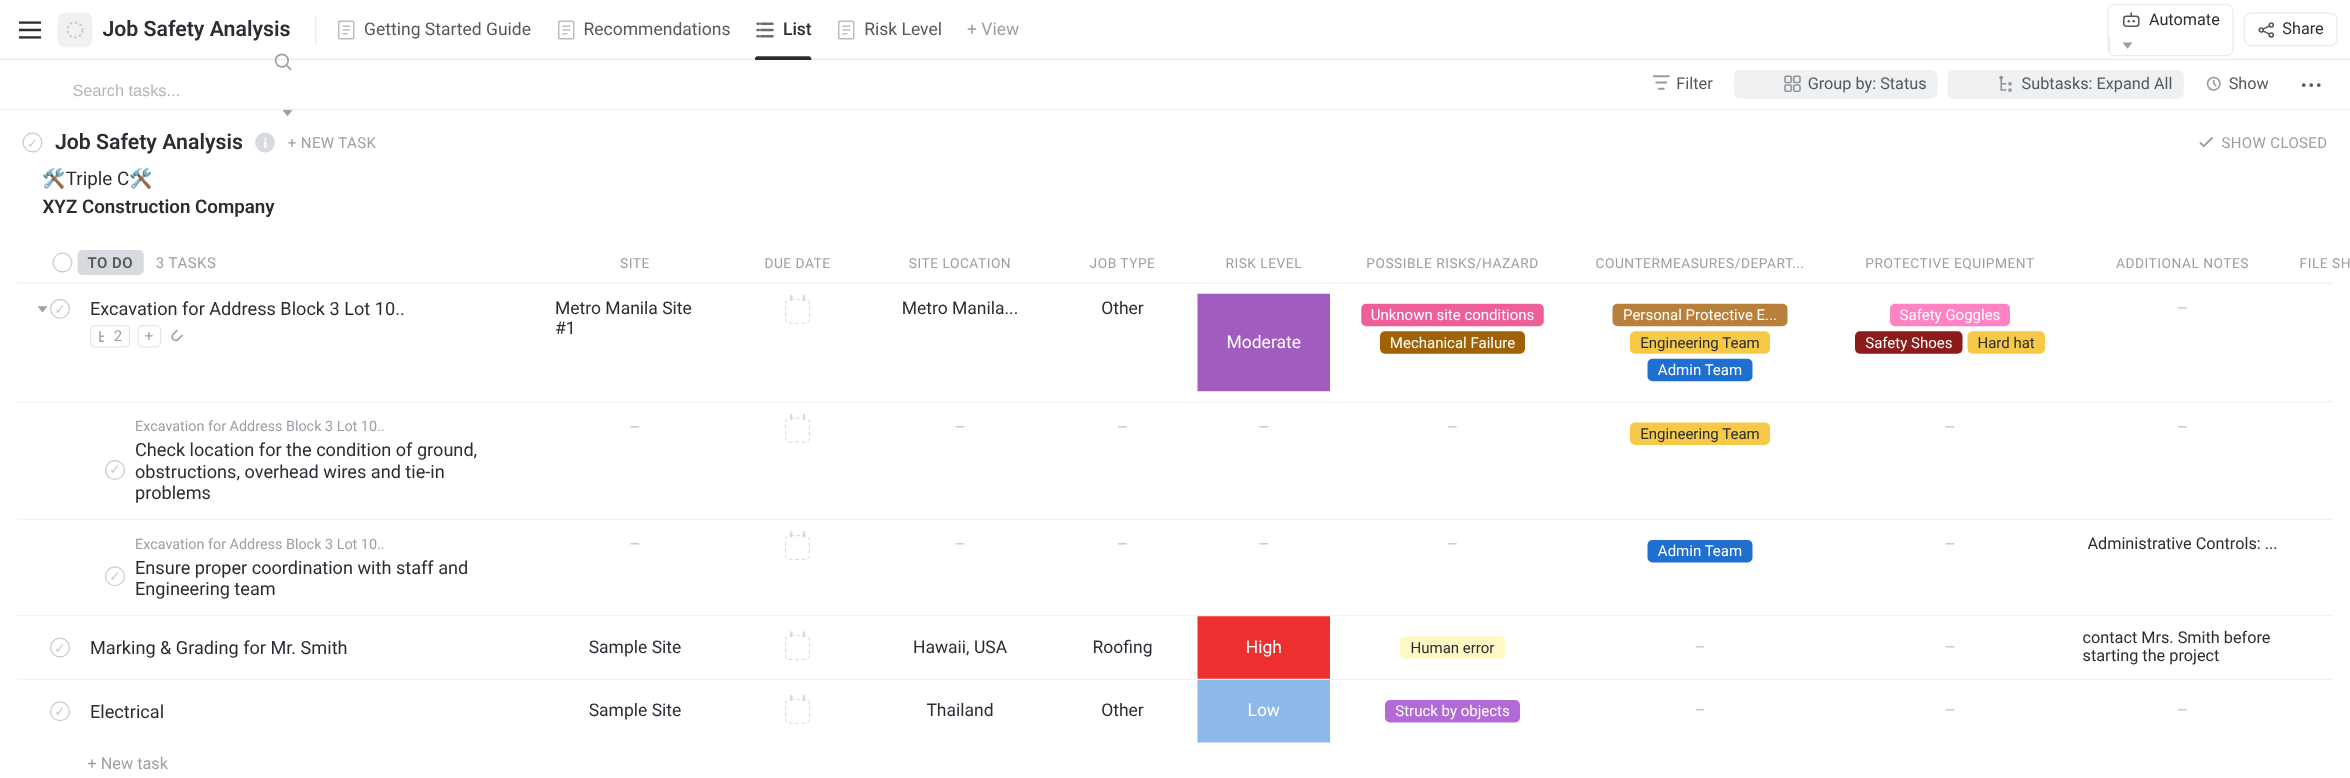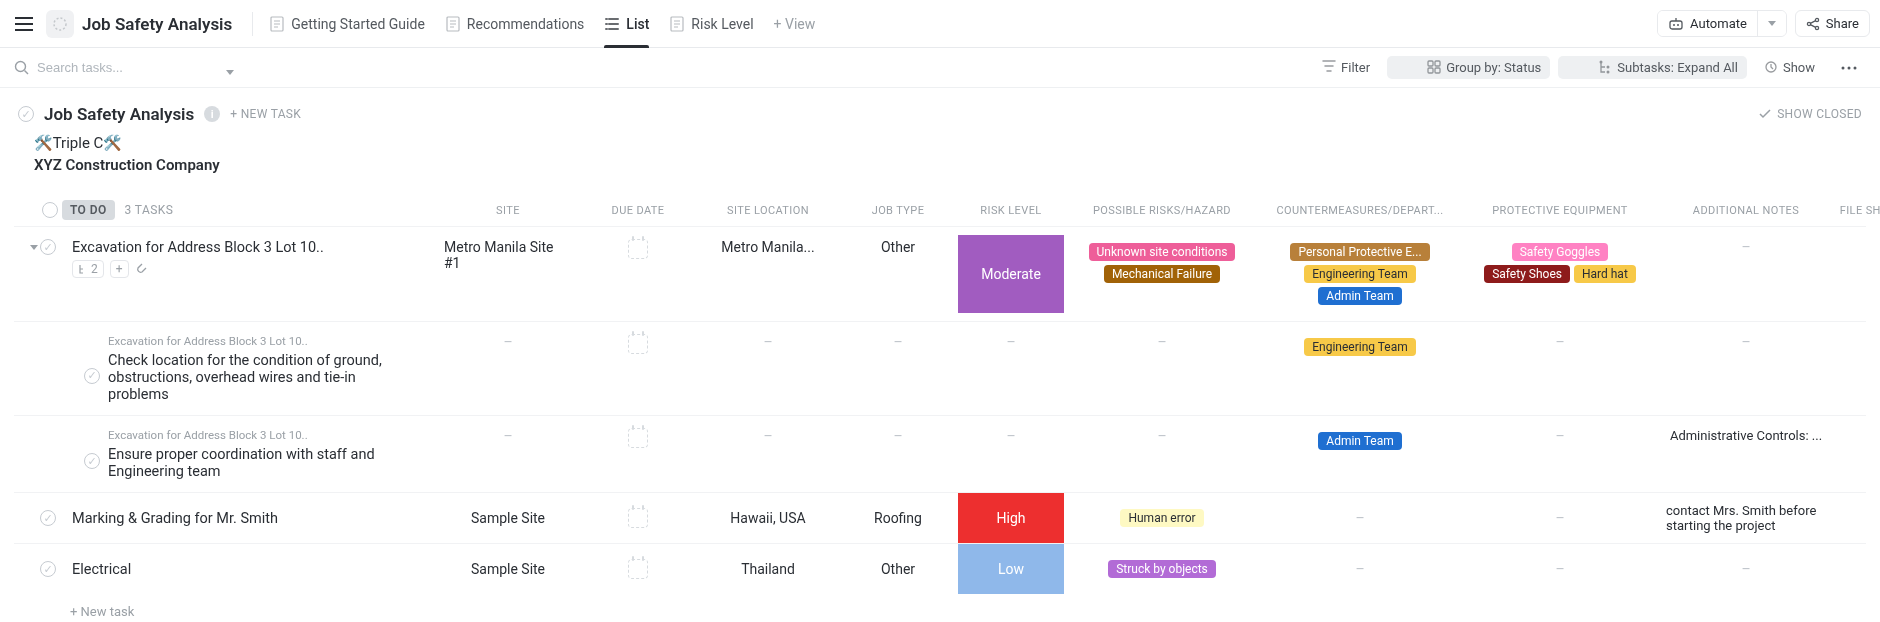--- a/index.html
+++ b/index.html
@@ -9,25 +9,25 @@
   .proj-icon { width: 28px; height: 28px; border-radius: 6px; background: #f0f1f3; display:flex; align-items:center; justify-content:center; margin: 0 8px; }
   .proj-icon svg { opacity:.5; }
   .proj-title { font-size: 17px; font-weight: 600; margin-right: 14px; }
   .vdiv { width:1px; height:24px; background:#e8eaed; margin: 0 6px; }
   .tab { display:flex; align-items:center; gap:6px; padding: 16px 10px; height: 48px; color:#54595f; cursor:pointer; font-size: 14px; position:relative; }
   .tab.active { color:#2a2e34; font-weight:500; }
   .tab.active::after { content:""; position:absolute; left:10px; right:10px; bottom:0; height:3px; background:#2a2e34; border-radius:2px 2px 0 0; }
   .tab .ticon { width:16px; height:16px; opacity:.7; display:flex; align-items:center; justify-content:center; }
   .spacer { flex:1; }
   .btn { display:flex; align-items:center; gap:6px; border:1px solid #e8eaed; border-radius:6px; padding:5px 10px; font-size:13px; color:#2a2e34; background:#fff; cursor:pointer; }
-  .btn-split { display:flex; border:1px solid #e8eaed; border-radius:6px; overflow:hidden; }
+  .btn-split { display:flex; border:1px solid #e8eaed; border-radius:6px; overflow:hidden;flex-direction:column; }
   .btn-split .seg { padding:5px 10px; display:flex; align-items:center; gap:6px; cursor:pointer; background:#fff; }
   .btn-split .seg + .seg { border-left:1px solid #e8eaed; }
   .toolbar { display:flex; align-items:center; height:40px; padding:0 14px; border-bottom:1px solid #eef0f2; }
-  .search { display:flex; align-items:flex-end; gap:8px; color:#9aa0a6; width: 220px; }
+  .search { display:flex; align-items:flex-end; gap:8px; color:#9aa0a6; width: 220px; flex-direction: column; }
   .search input { border:none; outline:none; font-size:13px; color:#2a2e34; flex:1; }
   .search input::placeholder { color:#b0b6bc; }
   .tool-right { margin-left:auto; display:flex; align-items:center; gap:8px; }
   .chip { display:flex; gap:5px; padding:4px 9px; border-radius:5px; font-size:13px; color:#54595f; cursor:pointer; }
   .chip.hl { background:#eef0f2;padding-left:40px; }
   .chip .cicon { width:14px; height:14px; opacity:.6; }
   .content { padding: 10px 14px 24px 14px; }
   .list-head { display:flex; align-items:center; gap:10px; padding:6px 4px; }
   .list-head .lh-title { font-size:17px; font-weight:600; }
   .list-head .lh-info { width:16px;height:16px; border-radius:50%; background:#d7dbdf; color:#fff; font-size:11px; font-weight:700; display:inline-flex; align-items:center; justify-content:center; }

